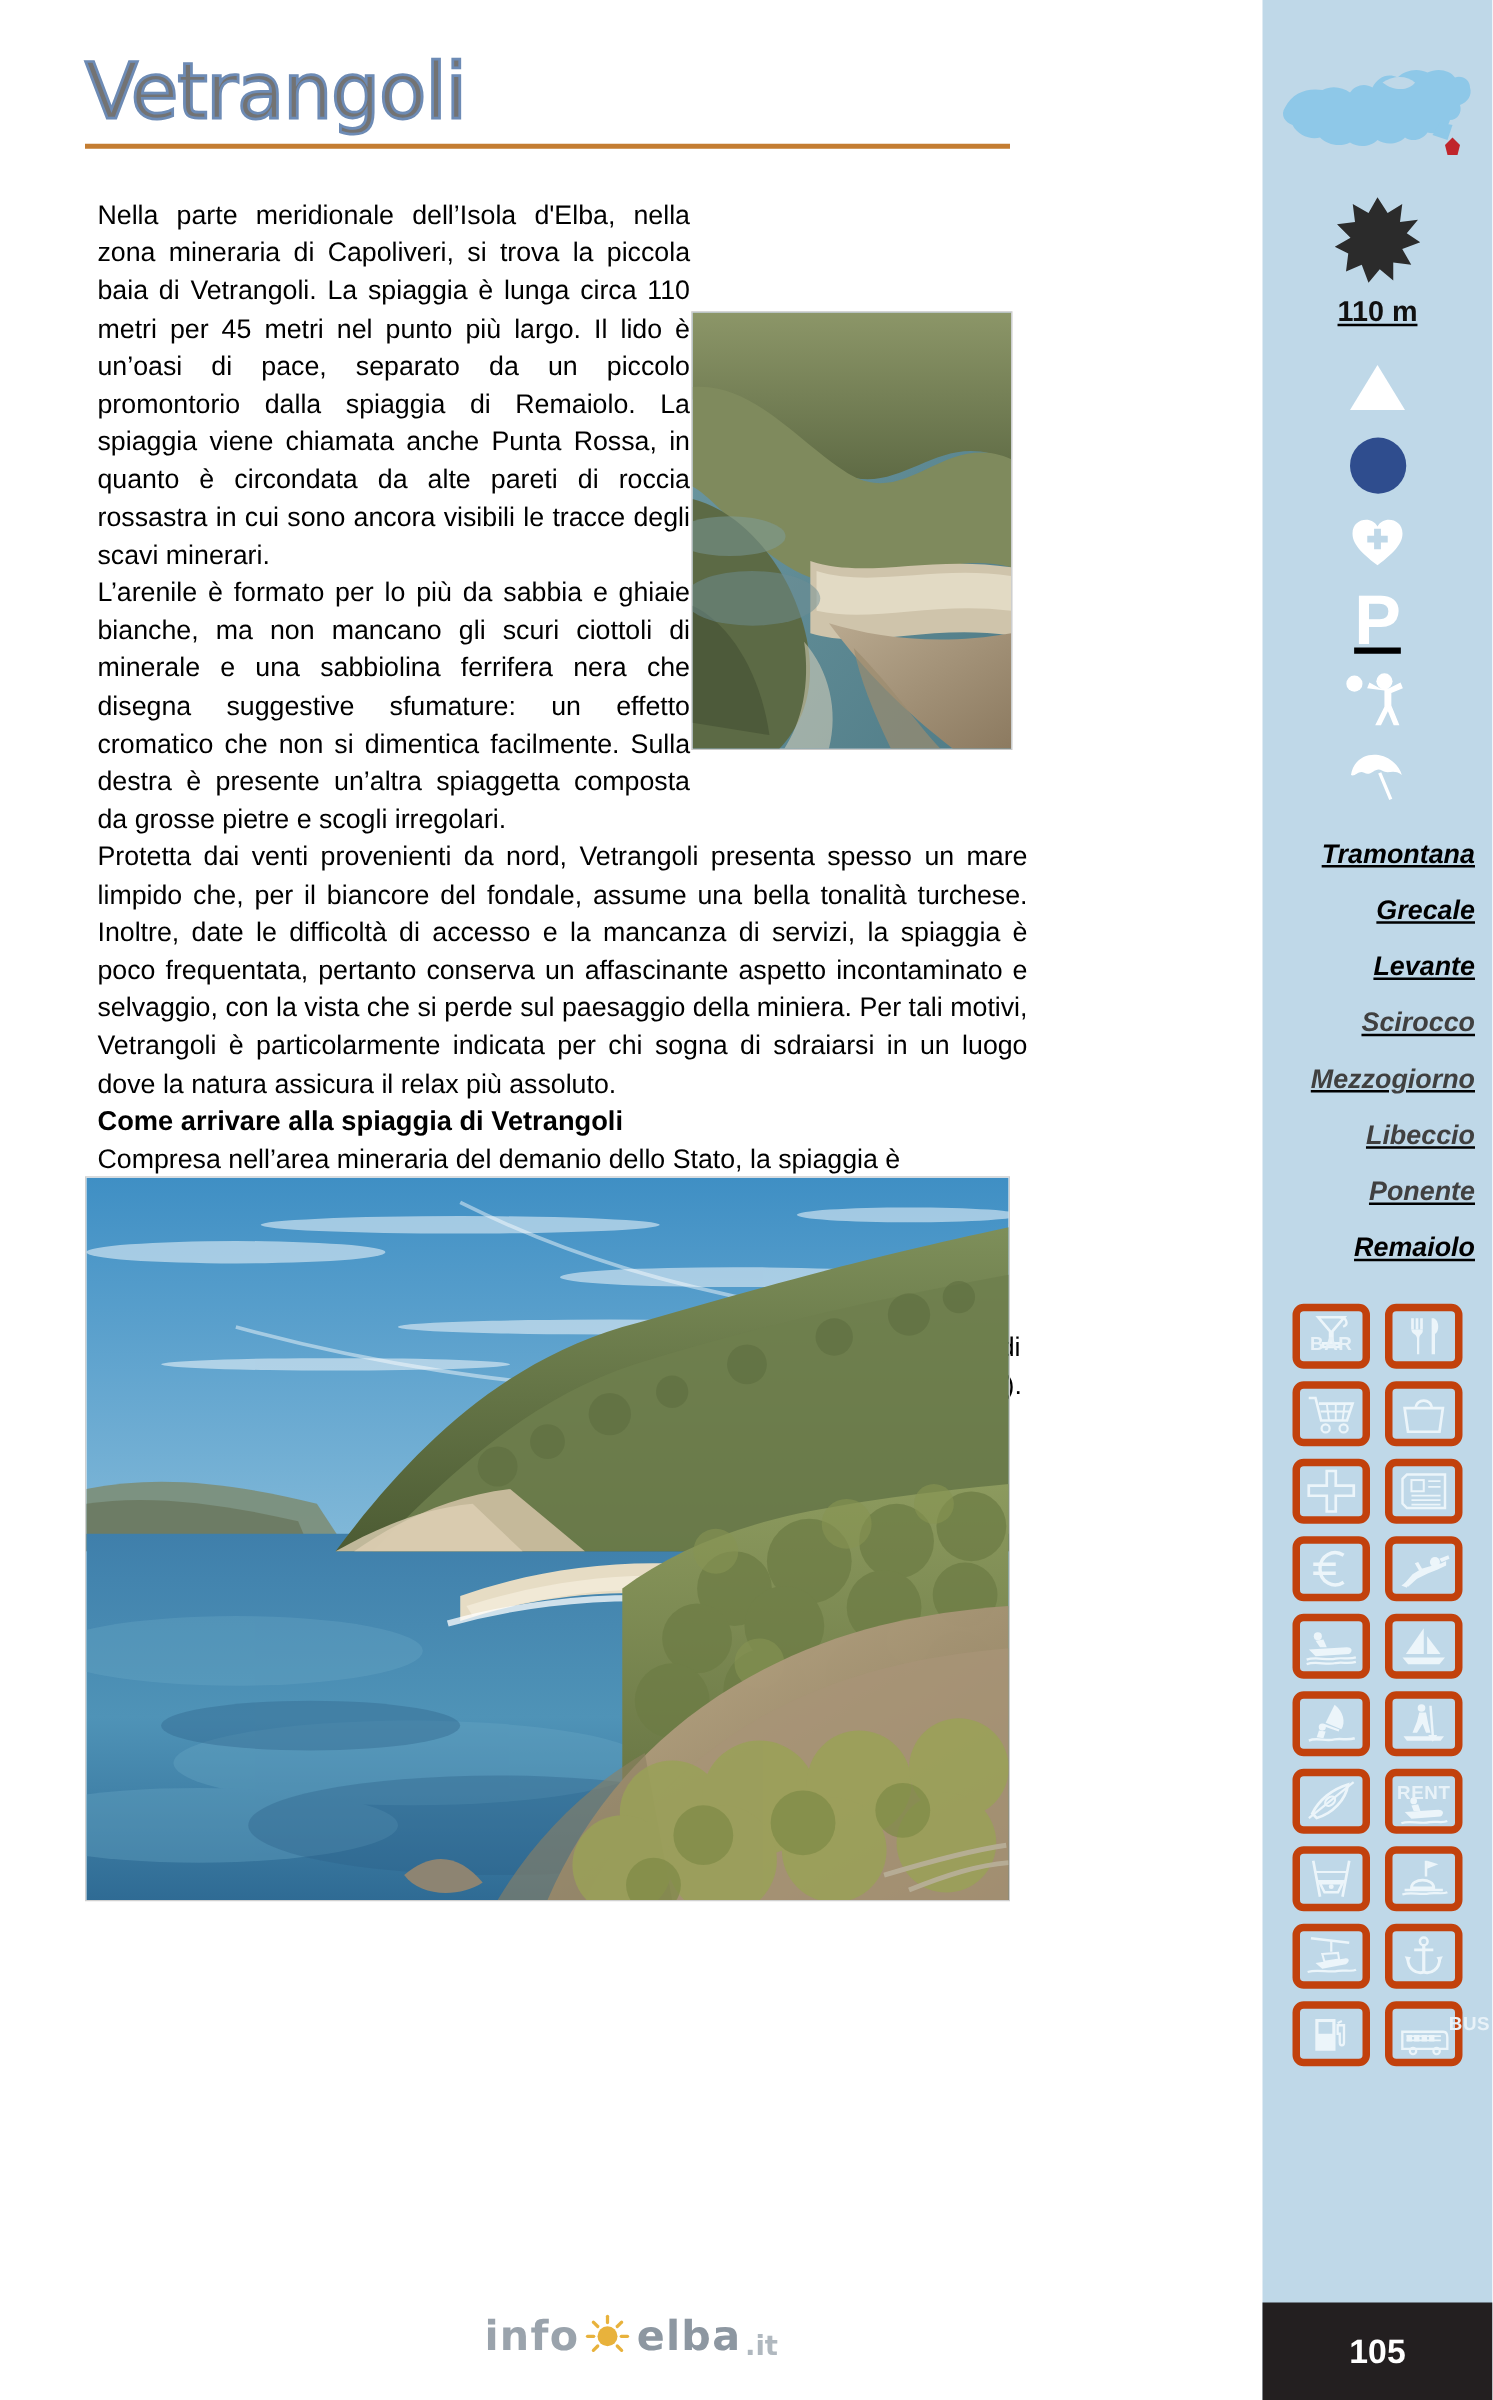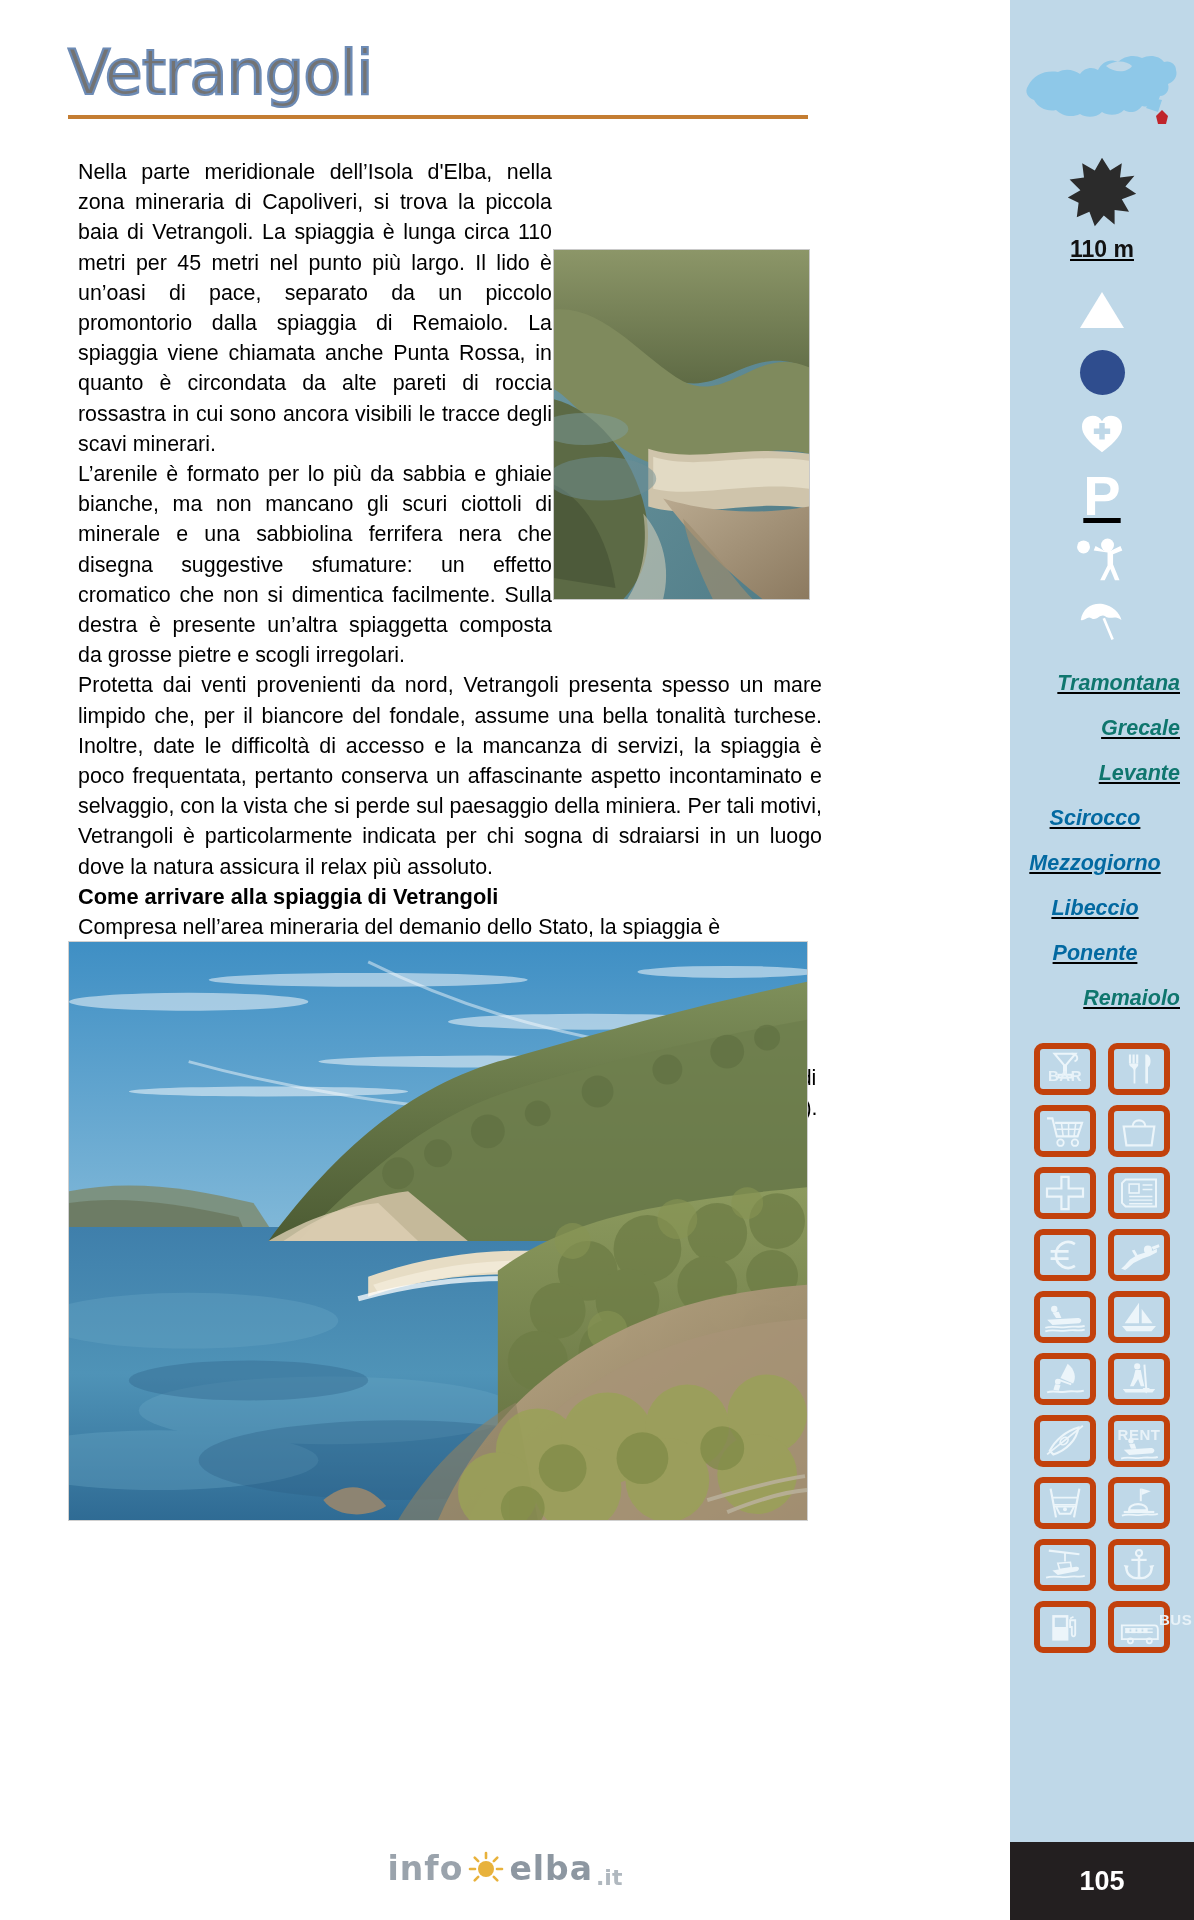--- a/index.html
+++ b/index.html
@@ -141,22 +141,22 @@
     color: #ffffff; font-family: "Liberation Sans", sans-serif;
   }
 
   .winds { margin-top: 10px; padding-right: 14px; }
   .wind {
     text-align: right;
     font-size: 21.5px; line-height: 45px;
     font-weight: bold; font-style: italic;
     font-family: "Liberation Sans", sans-serif;
   }
-  .wind.on  { color: #0f766e; }
-  .wind.off { color: #0369a1; text-align: center; }
+  .wind.on  { color: #000000; }
+  .wind.off { color: #404040; }
 
   .icon-grid {
     margin: 22px auto 0 auto;
     width: 136px;
     display: grid;
     grid-template-columns: repeat(2, 62px);
     grid-auto-rows: 52px;
     gap: 10px 12px;
     justify-content: center;
   }

